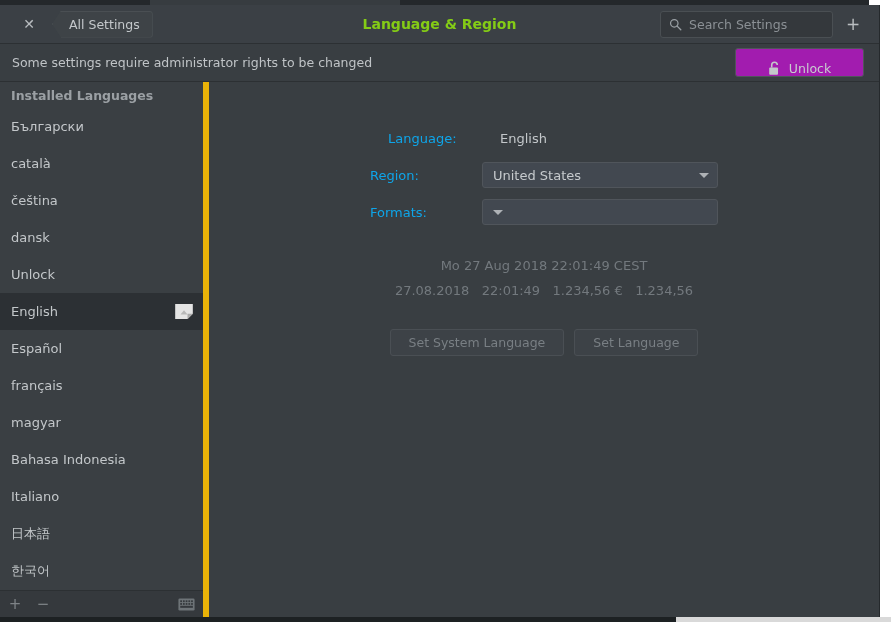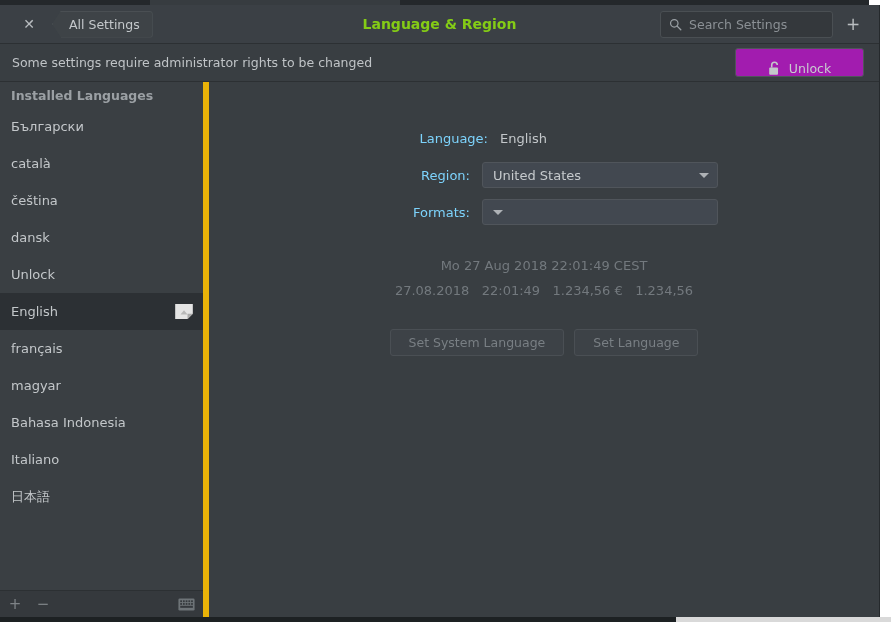--- a/index.html
+++ b/index.html
@@ -279,24 +279,24 @@
     align-items: center;
   }
   .form-row {
     display: flex;
     align-items: center;
     height: 24px;
     margin-bottom: 13px;
   }
   .form-label {
     width: 100px;
-    text-align: right;
+    text-align: left;
     padding-right: 12px;
     font-size: 13px;
-    color: #7dd3fc;
+    color: #0ea5e9;
   }
   .form-value {
     font-size: 13px;
     color: #c3c7ca;
     width: 200px;
   }
   .combo {
     width: 236px;
     height: 26px;
     background: #424850;
@@ -412,33 +412,39 @@
           </div>
           <div class="lang-row selected">
             <span class="lang-label">English</span>
             <svg class="flag-badge" viewBox="0 0 20 17">
               <path d="M0 0 H20 V11 L14 17 H0 Z" fill="#e4e4e4"></path>
               <path d="M20 11 H14 V17 Z" fill="#a9a9a9"></path>
               <path d="M6 12 L10 7 L14 12 Z" fill="#b8b8b8"></path>
             </svg>
           </div>
           <div class="lang-row">
+            <span class="lang-label">Español</span>
+          </div>
+          <div class="lang-row">
             <span class="lang-label">français</span>
           </div>
           <div class="lang-row">
             <span class="lang-label">magyar</span>
           </div>
           <div class="lang-row">
             <span class="lang-label">Bahasa Indonesia</span>
           </div>
           <div class="lang-row">
             <span class="lang-label">Italiano</span>
           </div>
           <div class="lang-row">
             <span class="lang-label">日本語</span>
+          </div>
+          <div class="lang-row">
+            <span class="lang-label">한국어</span>
           </div>
         </div>
       <div id="sidebar-toolbar">
         <div class="tb-btn">+</div>
         <div class="tb-btn">−</div>
         <div id="keyboard-button">
           <svg width="17" height="13" viewBox="0 0 20 15">
             <rect x="0.5" y="0.5" width="19" height="14" rx="1.5" fill="#6e7478"></rect>
             <g fill="#35393d">
               <rect x="2.6" y="2.6" width="2.1" height="2.1"></rect>

